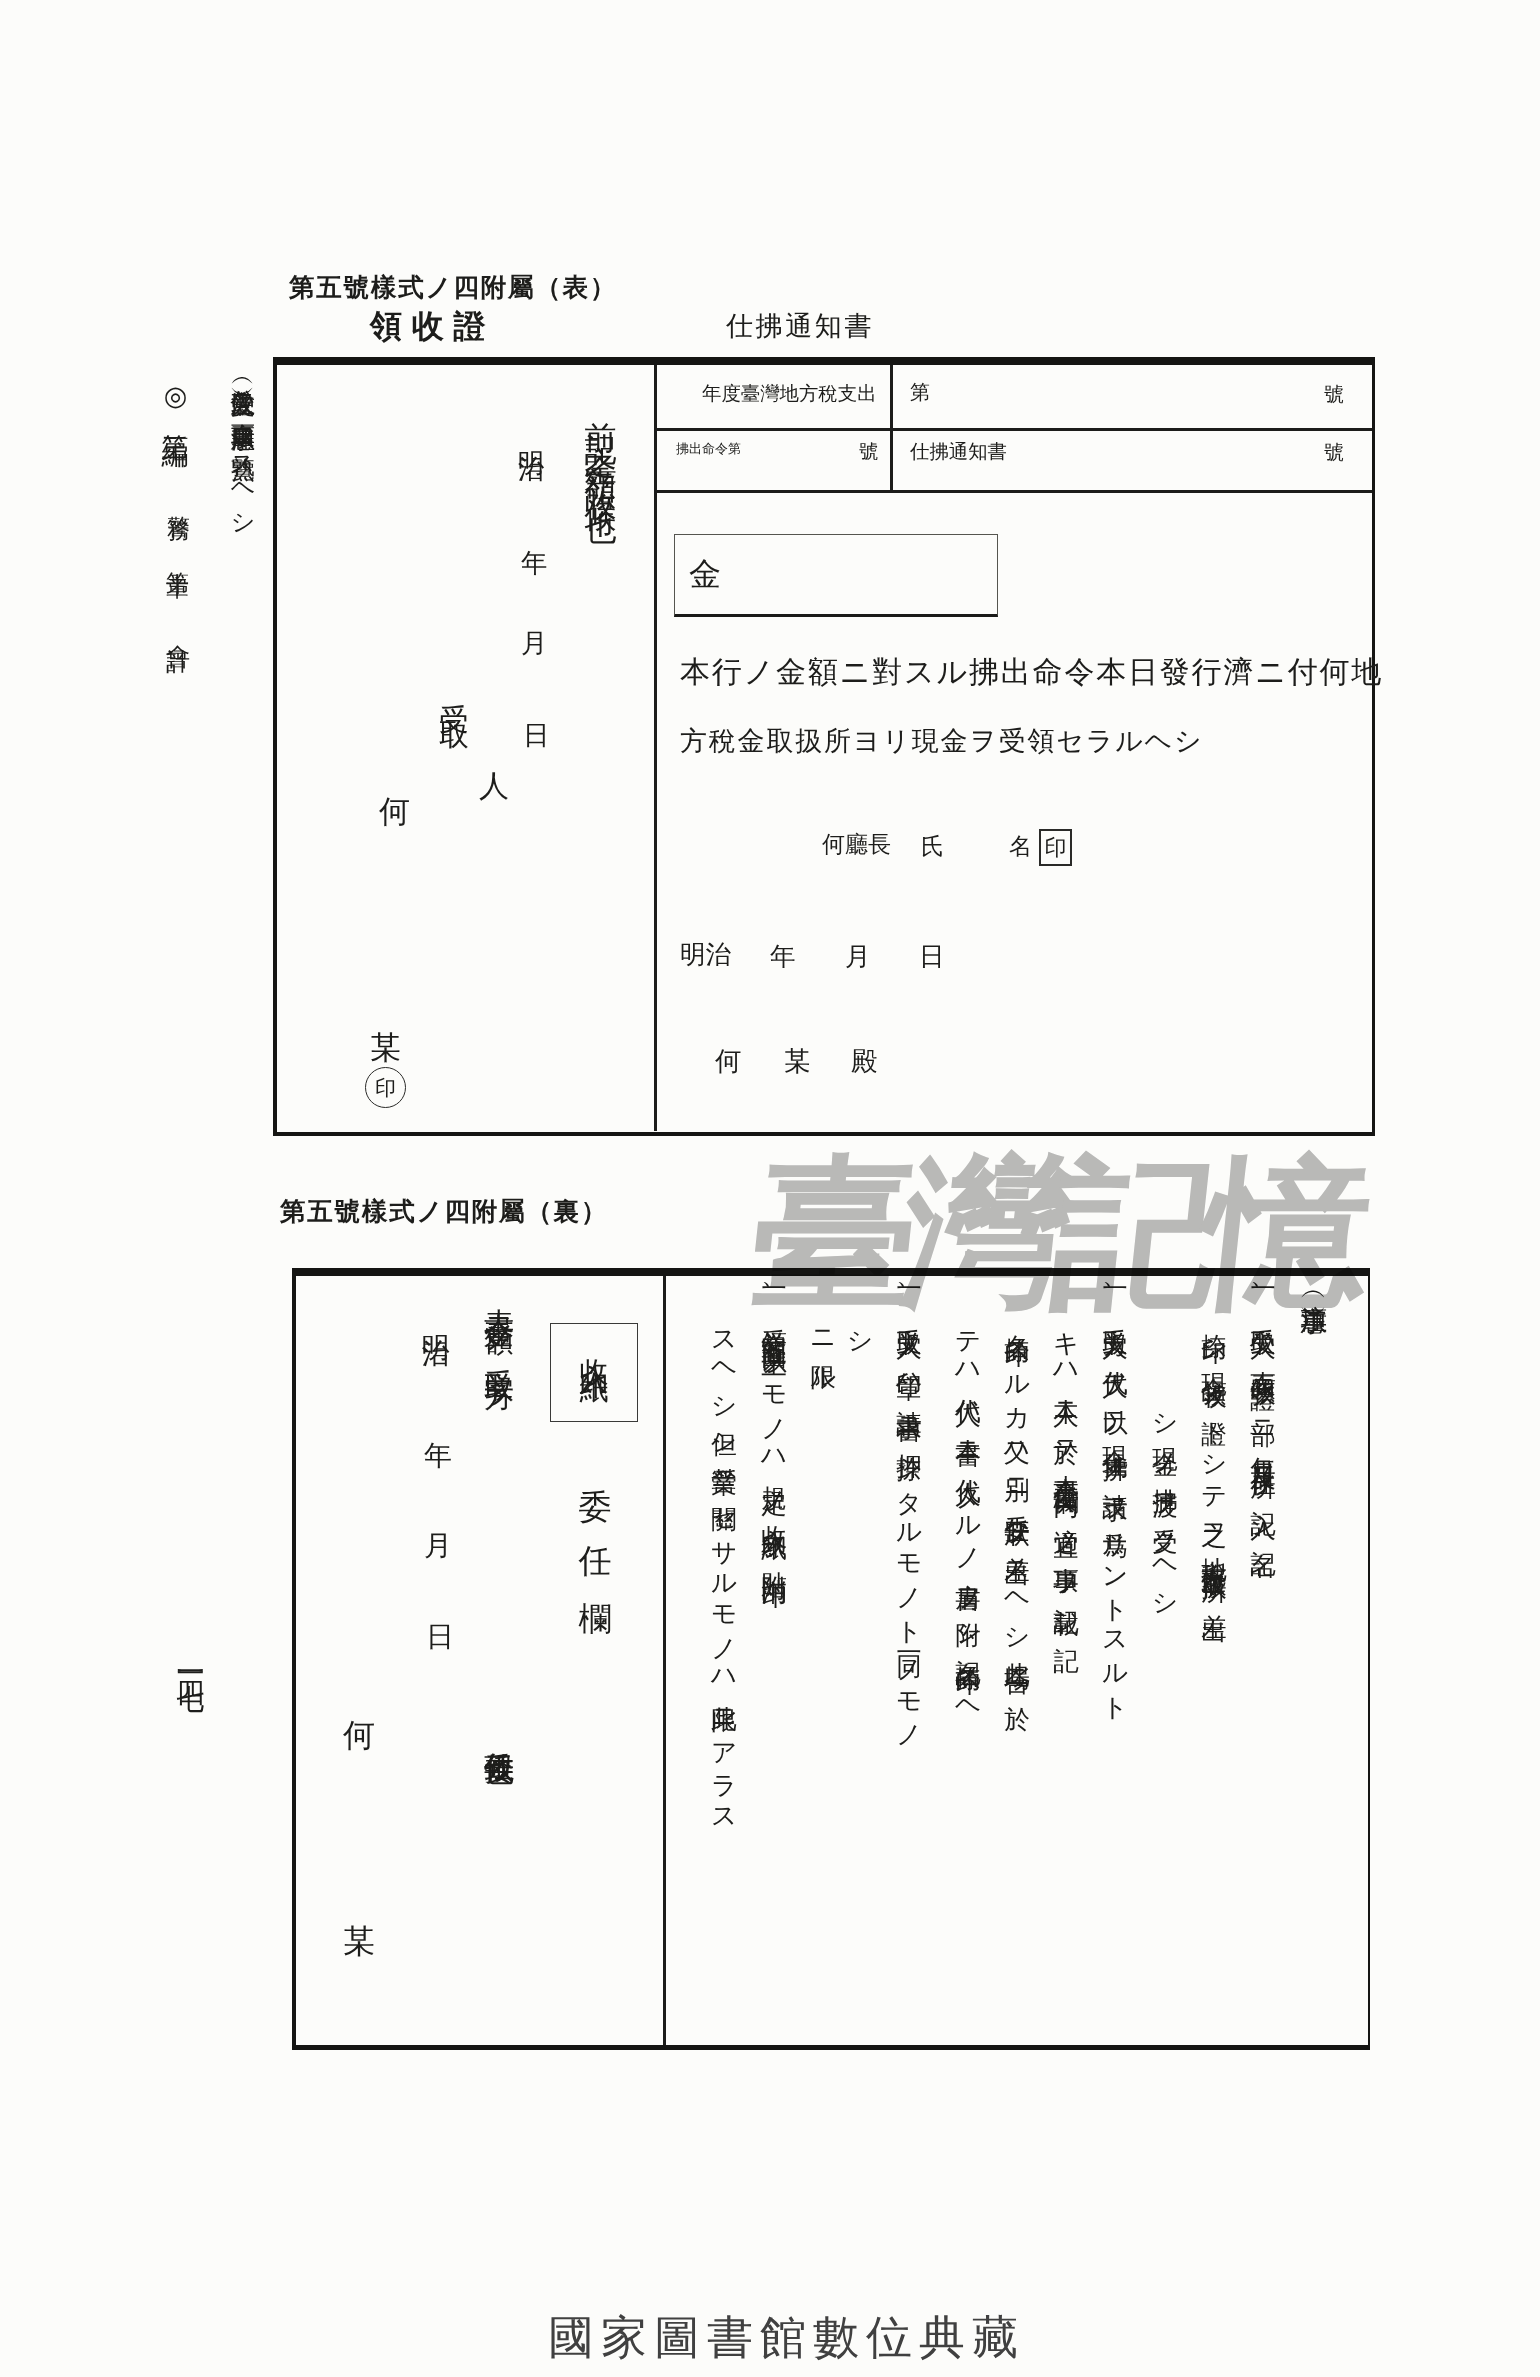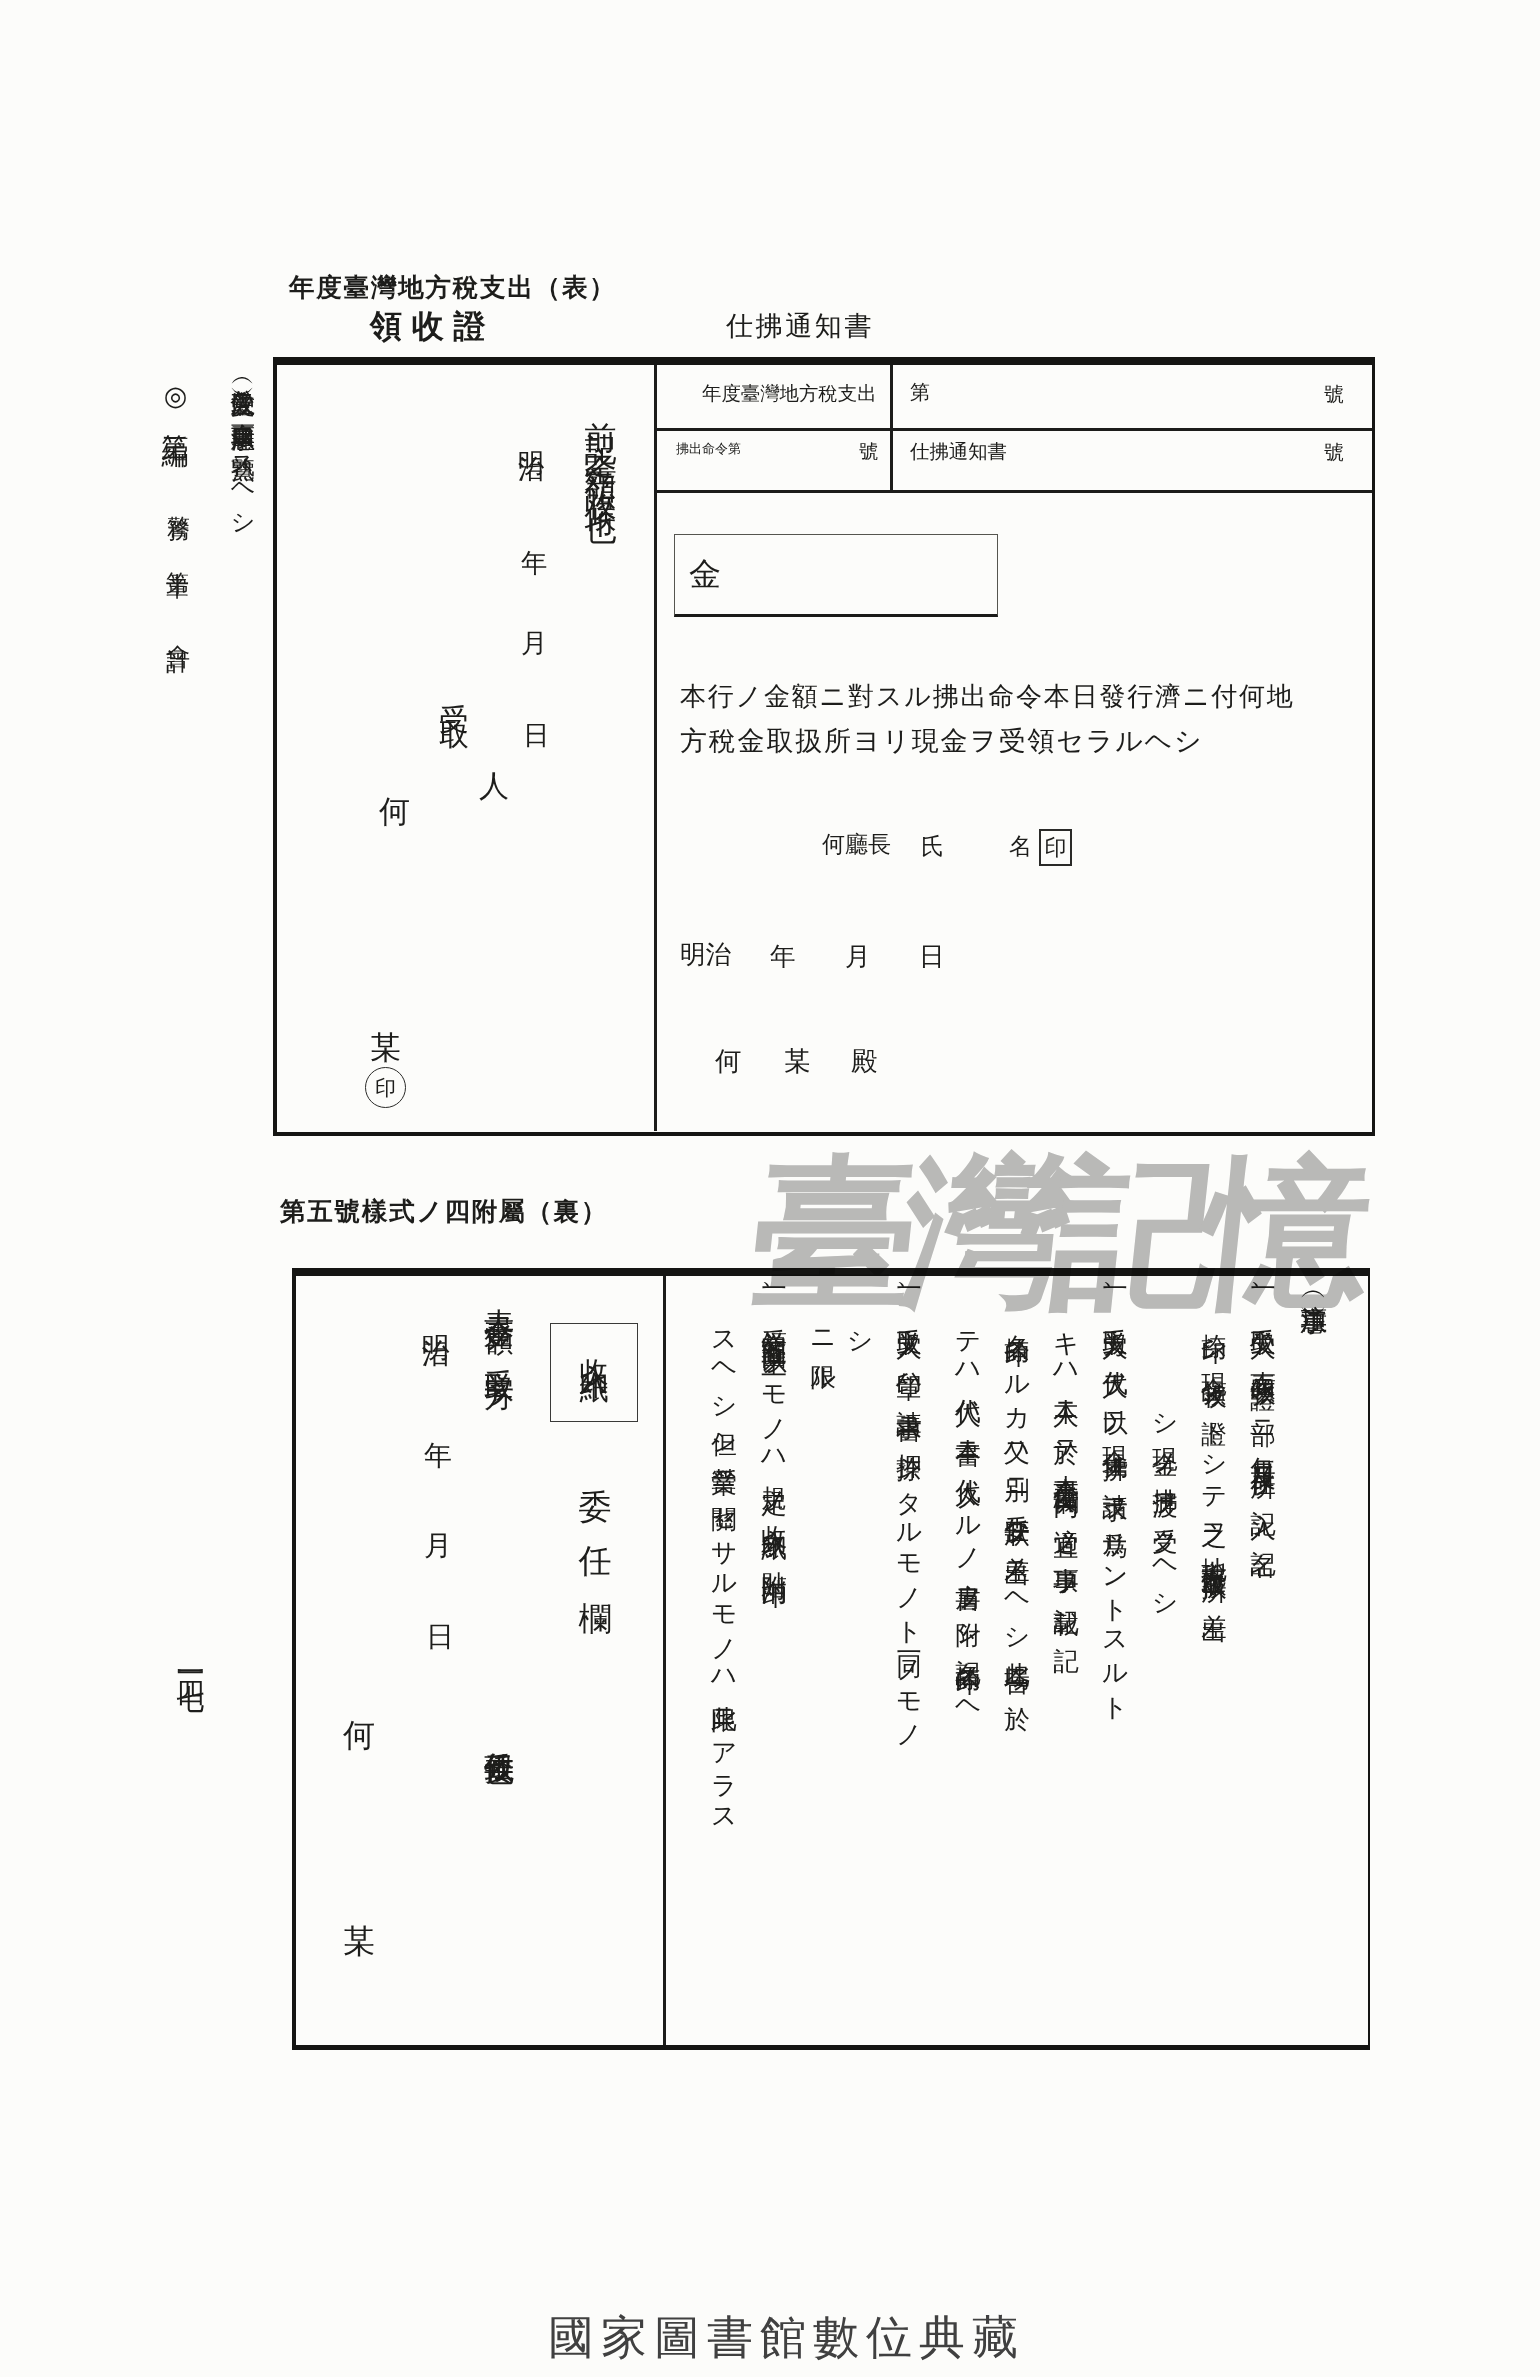--- a/index.html
+++ b/index.html
@@ -22,42 +22,42 @@
 
 <div class="page">
 
   <span class="v" style="left:231px;top:370px;font-size:24px;letter-spacing:0.9px">（注意）受取人ハ裏面注意事項ヲ熟覽スヘシ</span>
   <span class="v" style="left:162px;top:380px;font-size:27px;letter-spacing:2.6px">◎第三編</span>
   <span class="v" style="left:167px;top:498px;font-size:23px;letter-spacing:2.6px">警務</span>
   <span class="v" style="left:166px;top:553px;font-size:23px;letter-spacing:1.8px">第十章</span>
   <span class="v" style="left:166px;top:625px;font-size:24px;letter-spacing:4.4px">會計</span>
   <span class="v" style="left:176px;top:1657px;font-size:28px;letter-spacing:1.8px">一一四七</span>
 
-  <span class="t" style="left:289px;top:275px;font-size:25.5px;letter-spacing:1.8px;font-weight:bold">年度臺灣地方稅支出（表）</span>
+  <span class="t" style="left:289px;top:275px;font-size:25.5px;letter-spacing:1.8px;font-weight:bold">第五號樣式ノ四附屬（表）</span>
   <span class="t" style="left:370px;top:310px;font-size:32px;letter-spacing:9.7px;font-weight:bold">領收證</span>
   <span class="t" style="left:726px;top:312px;font-size:27px;letter-spacing:2.6px;font-weight:normal">仕拂通知書</span>
 
   <div class="frame" style="left:273px;top:357px;width:1102px;height:779px;border-width:8.8px 3.5px 4.4px 4.4px"></div>
   <div class="ln" style="left:654px;top:365px;width:2.6px;height:766px"></div>
   <div class="ln" style="left:890px;top:365px;width:2.6px;height:126px"></div>
   <div class="ln" style="left:657px;top:428px;width:715px;height:2.6px"></div>
   <div class="ln" style="left:657px;top:490px;width:715px;height:2.6px"></div>
 
   <span class="t" style="left:702px;top:384px;font-size:19.4px">年度臺灣地方稅支出</span>
   <span class="t" style="left:910px;top:382px;font-size:20px">第</span>
   <span class="t" style="left:1324px;top:384px;font-size:20px">號</span>
   <span class="t" style="left:676px;top:442px;font-size:13px">拂出命令第</span>
   <span class="t" style="left:859px;top:442px;font-size:19.4px">號</span>
   <span class="t" style="left:910px;top:442px;font-size:19.4px">仕拂通知書</span>
   <span class="t" style="left:1324px;top:442px;font-size:20px">號</span>
 
   <div class="box" style="left:674px;top:534px;width:324px;height:83px;border-top:1.8px solid #55554f;border-left:1.8px solid #55554f;border-right:1.8px solid #55554f;border-bottom:3.5px solid #1a1a18"></div>
   <span class="t" style="left:689px;top:558px;font-size:32px">金</span>
 
-  <span class="t" style="left:680px;top:683px;font-size:26px;letter-spacing:1.8px">本行ノ金額ニ對スル拂出命令本日發行濟ニ付何地</span>
+  <span class="t" style="left:680px;top:657px;font-size:30px;letter-spacing:1.8px">本行ノ金額ニ對スル拂出命令本日發行濟ニ付何地</span>
   <span class="t" style="left:680px;top:727px;font-size:27px;letter-spacing:1.8px">方稅金取扱所ヨリ現金ヲ受領セラルヘシ</span>
 
   <span class="t" style="left:822px;top:833px;font-size:23px">何廳長</span>
   <span class="t" style="left:921px;top:835px;font-size:23px">氏</span>
   <span class="t" style="left:1009px;top:835px;font-size:23px">名</span>
   <div class="sealsq" style="left:1039px;top:829px;width:33px;height:37px;font-size:22px">
     <span>印</span>
   </div>
 
   <span class="t" style="left:680px;top:942px;font-size:25.5px">明治</span>

